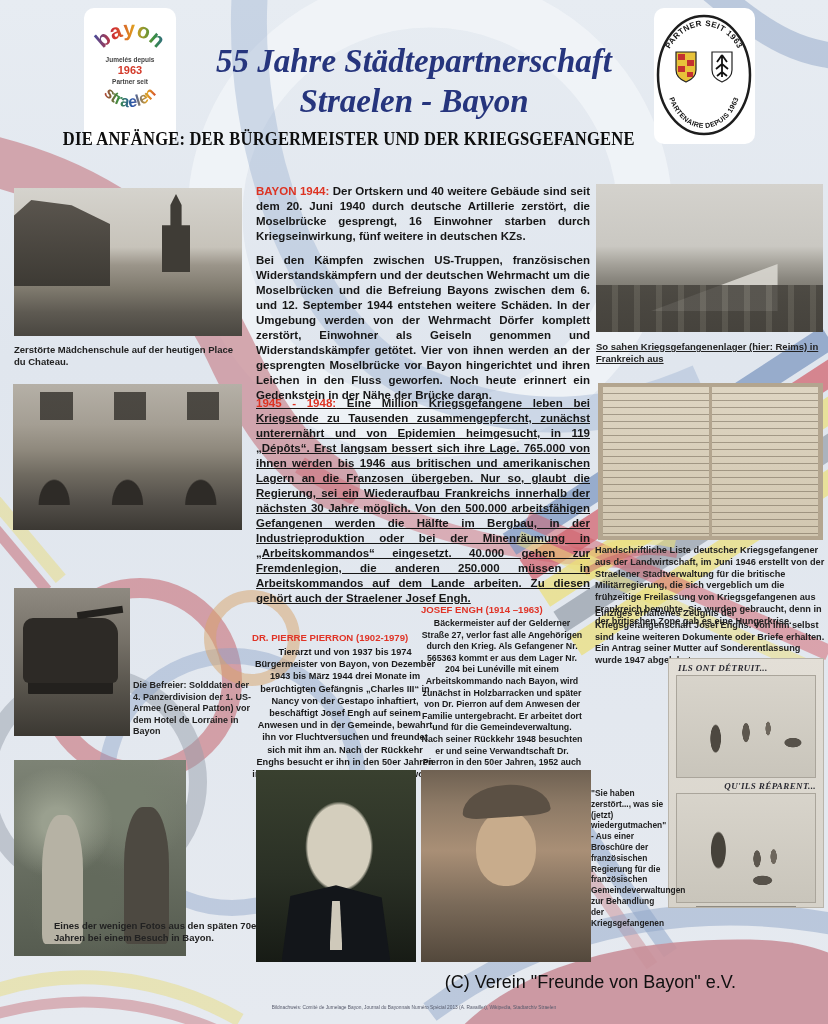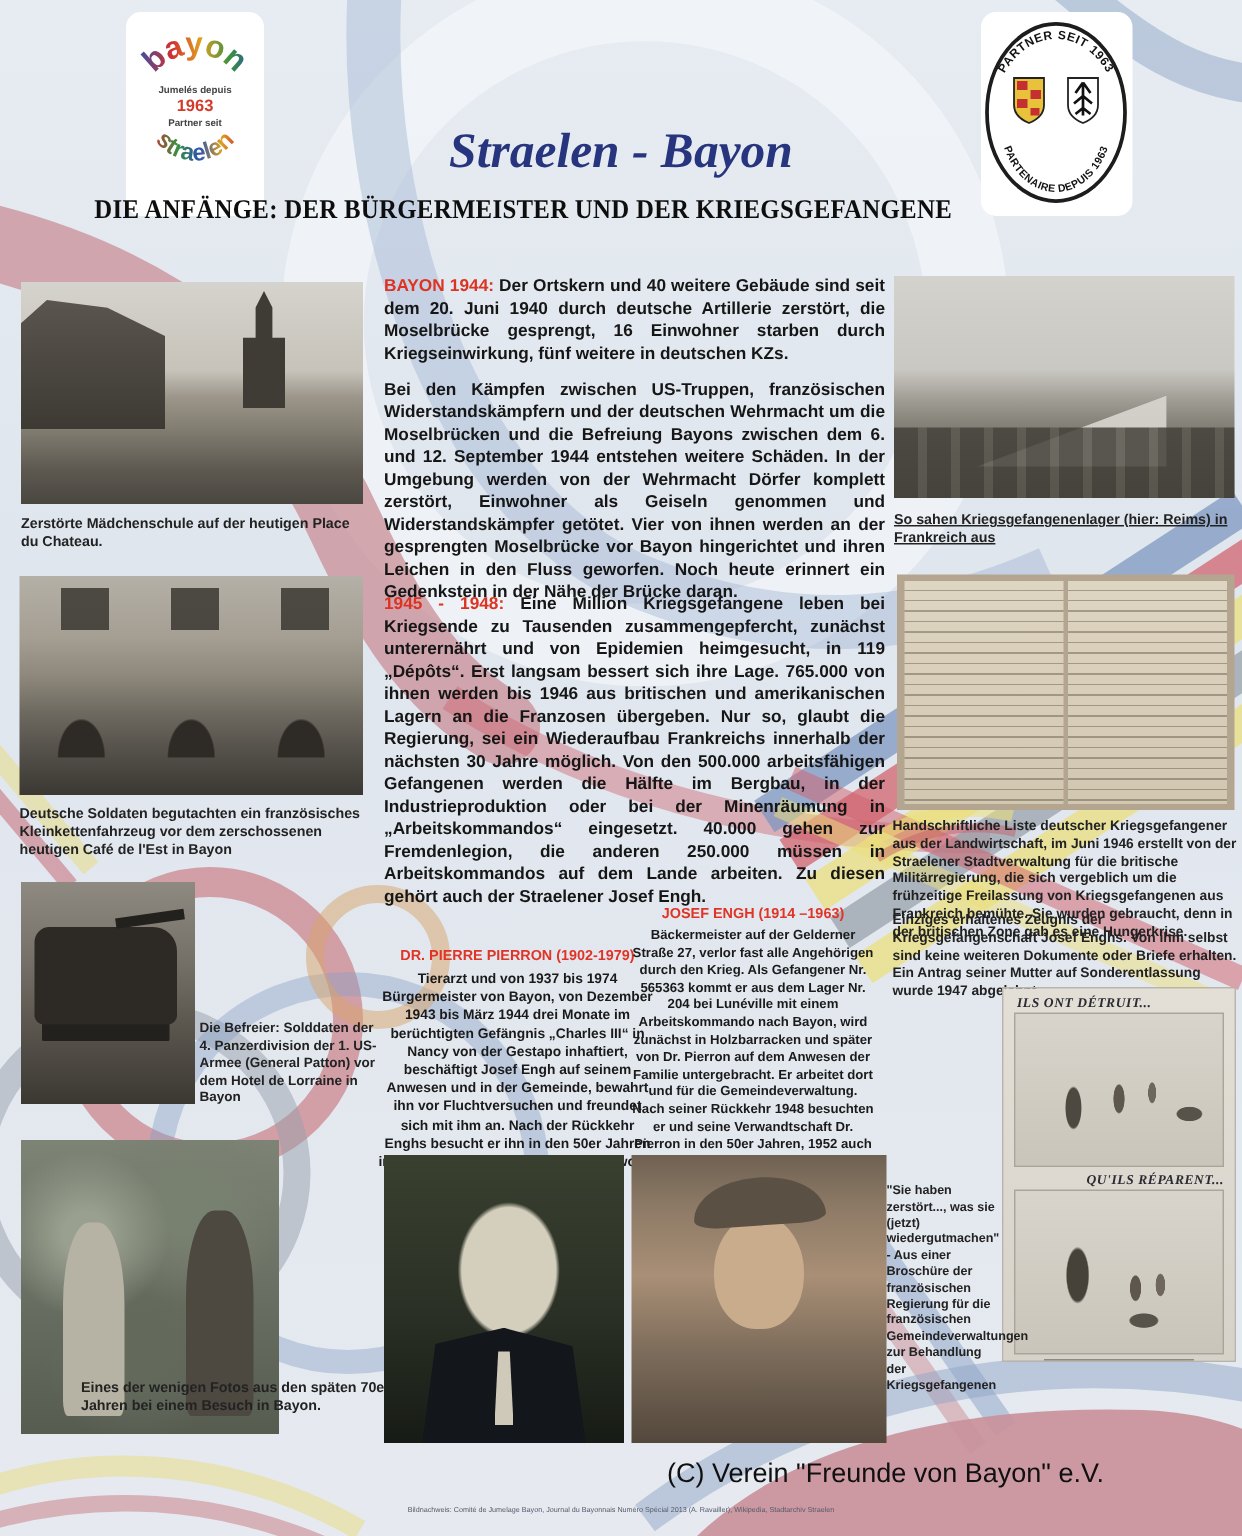--- a/index.html
+++ b/index.html
@@ -21,21 +21,21 @@
   .title1{top:42px;} .title2{top:82px;}
   .section-heading{left:0;top:129px;width:697px;text-align:center;
     font-family:"Liberation Serif",serif;font-weight:700;font-size:18px;
     letter-spacing:.2px;color:#0e0e0e;}
   .section-heading span{display:inline-block;transform:scaleX(.92);}
 
   
   .txt{font-weight:700;font-size:11.5px;line-height:15px;text-align:justify;color:#161616;}
   .lead{color:#dd3322;}
   .bio{text-align:center;}
-  .bio-h{font-weight:700;font-size:9.6px;color:#e03427;margin-bottom:3px;text-align:center;}
+  .bio-h{font-weight:700;font-size:9.6px;color:#e03427;margin-bottom:3px;text-align:left;}
   .bio-t{font-weight:700;font-size:9.2px;line-height:12.2px;color:#1a1a1a;text-align:center;}
   .cap{font-weight:700;font-size:9.5px;line-height:12px;color:#222;}
 
   
   .photo{position:absolute;z-index:2;overflow:hidden;}
   .photo::before,.photo::after{content:"";position:absolute;}
 
   .photo-school{background:linear-gradient(180deg,#d5d3cd 0%,#c7c3ba 40%,#9b958a 52%,#7f7a6e 68%,#5e5a52 84%,#494640 100%);}
   .photo-school::before{right:52px;top:6px;width:28px;height:78px;background:#3f3c36;
     clip-path:polygon(50% 0,70% 14%,70% 40%,100% 40%,100% 100%,0 100%,0 40%,30% 40%,30% 14%);}
@@ -214,40 +214,40 @@
         <rect x="2" y="14" width="7" height="6" fill="#c43030"></rect>
           <rect x="11" y="20" width="6" height="5" fill="#c43030"></rect>
       </g>
       <g transform="translate(58,44)">
         <path d="M0 0 h20 v18 q0 8 -10 12 q-10 -4 -10 -12 Z" fill="#ffffff" stroke="#222" stroke-width="1.2"></path>
         <path d="M10 3 v22 M10 3 l-5 7 M10 3 l5 7 M10 12 l-6 5 M10 12 l6 5 M10 20 l-5 4 M10 20 l5 4" stroke="#111" stroke-width="1.8" fill="none"></path>
       </g>
     </svg>
   </div>
 
+  <div class="abs title title1">55 Jahre Städtepartnerschaft</div>
   <div class="abs title title2">Straelen - Bayon</div>
   <div class="abs section-heading"><span>DIE ANFÄNGE: DER BÜRGERMEISTER UND DER KRIEGSGEFANGENE</span></div>
 
   <div class="photo photo-school" style="left:14px;top:188px;width:228px;height:148px;"></div>
   <div class="abs cap" style="left:14px;top:344px;width:228px;">Zerstörte Mädchenschule auf der heutigen Place du Chateau.</div>
 
   <div class="photo photo-cafe" style="left:13px;top:384px;width:229px;height:146px;"></div>
-  <div class="abs cap" style="left:13px;top:537px;width:238px;">Deutsche Soldaten begutachten ein französisches Kleinkettenfahrzeug vor dem zerschossenen heutigen Café de l'Est in Bayon</div>
 
   <div class="photo photo-tank" style="left:14px;top:588px;width:116px;height:148px;"></div>
   <div class="abs cap" style="left:133px;top:680px;width:122px;font-size:9px;line-height:11.6px;text-align:left;">Die Befreier: Solddaten der 4. Panzerdivision der 1. US-Armee (General Patton) vor dem Hotel de Lorraine in Bayon</div>
 
   <div class="photo photo-handshake" style="left:14px;top:760px;width:172px;height:196px;"></div>
   <div class="abs cap" style="left:14px;top:920px;width:212px;margin-left:40px;">Eines der wenigen Fotos aus den späten 70er Jahren bei einem Besuch in Bayon.</div>
 
   <div class="abs txt" style="left:256px;top:184px;width:334px;">
     <span class="lead">BAYON 1944:</span><span> Der Ortskern und 40 weitere Gebäude sind seit dem 20. Juni 1940 durch deutsche Artillerie zerstört, die Moselbrücke gesprengt, 16 Einwohner starben durch Kriegseinwirkung, fünf weitere in deutschen KZs.</span>
   </div>
   <div class="abs txt" style="left:256px;top:253px;width:334px;">Bei den Kämpfen zwischen US-Truppen, französischen Widerstandskämpfern und der deutschen Wehrmacht um die Moselbrücken und die Befreiung Bayons zwischen dem 6. und 12. September 1944 entstehen weitere Schäden. In der Umgebung werden von der Wehrmacht Dörfer komplett zerstört, Einwohner als Geiseln genommen und Widerstandskämpfer getötet. Vier von ihnen werden an der gesprengten Moselbrücke vor Bayon hingerichtet und ihren Leichen in den Fluss geworfen. Noch heute erinnert ein Gedenkstein in der Nähe der Brücke daran.</div>
-  <div class="abs txt" style="left:256px;top:396px;width:334px;">
+  <div class="abs txt" style="left:256px;top:396px;width:334px;text-decoration:underline;">
     <span class="lead">1945 - 1948:</span><span> Eine Million Kriegsgefangene leben bei Kriegsende zu Tausenden zusammengepfercht, zunächst unterernährt und von Epidemien heimgesucht, in 119 „Dépôts“. Erst langsam bessert sich ihre Lage. 765.000 von ihnen werden bis 1946 aus britischen und amerikanischen Lagern an die Franzosen übergeben. Nur so, glaubt die Regierung, sei ein Wiederaufbau Frankreichs innerhalb der nächsten 30 Jahre möglich. Von den 500.000 arbeitsfähigen Gefangenen werden die Hälfte im Bergbau, in der Industrieproduktion oder bei der Minenräumung in „Arbeitskommandos“ eingesetzt. 40.000 gehen zur Fremdenlegion, die anderen 250.000 müssen in Arbeitskommandos auf dem Lande arbeiten. Zu diesen gehört auch der Straelener Josef Engh.</span>
   </div>
 
   <div class="abs bio" style="left:252px;top:632px;width:186px;">
     <div class="bio-h">DR. PIERRE PIERRON (1902-1979)</div>
     <div class="bio-t">Tierarzt und von 1937 bis 1974 Bürgermeister von Bayon, von Dezember 1943 bis März 1944 drei Monate im berüchtigten Gefängnis „Charles III“ in Nancy von der Gestapo inhaftiert, beschäftigt Josef Engh auf seinem Anwesen und in der Gemeinde, bewahrt ihn vor Fluchtversuchen und freundet sich mit ihm an. Nach der Rückkehr Enghs besucht er ihn in den 50er Jahren in Straelen, weil er wissen möchte, „wo du wohnst und herkommst“.</div>
   </div>
   <div class="abs bio" style="left:421px;top:604px;width:162px;">
     <div class="bio-h">JOSEF ENGH (1914 –1963)</div>
     <div class="bio-t" style="font-size:8.8px;line-height:11.6px;">Bäckermeister auf der Gelderner Straße 27, verlor fast alle Angehörigen durch den Krieg. Als Gefangener Nr. 565363 kommt er aus dem Lager Nr. 204 bei Lunéville mit einem Arbeitskommando nach Bayon, wird zunächst in Holzbarracken und später von Dr. Pierron auf dem Anwesen der Familie untergebracht. Er arbeitet dort und für die Gemeindeverwaltung. Nach seiner Rückkehr 1948 besuchten er und seine Verwandtschaft Dr. Pierron in den 50er Jahren, 1952 auch während seiner Hochzeitsreise in Bayon, ebenso seine Verwandtschaft.</div>

